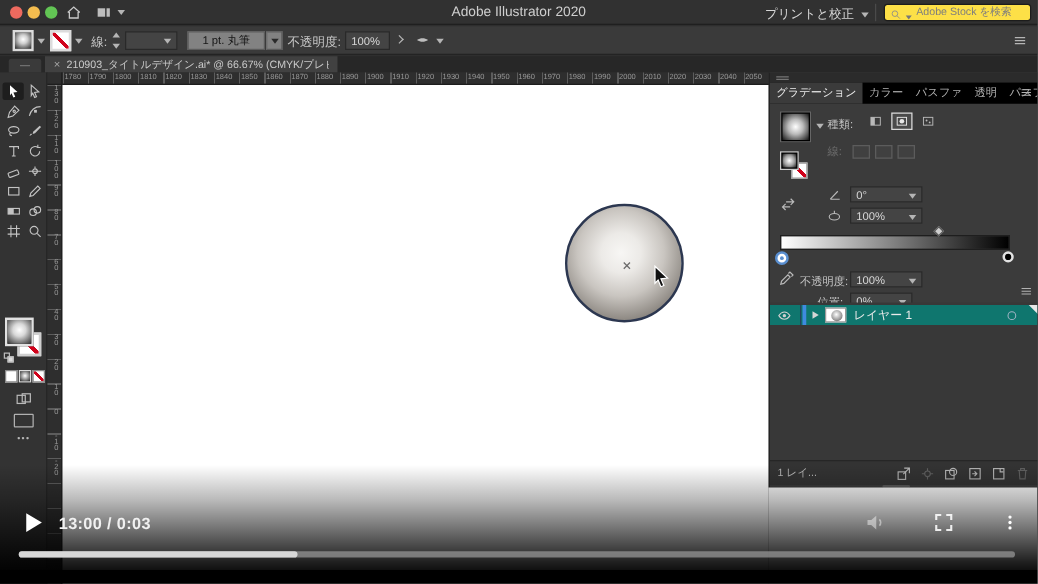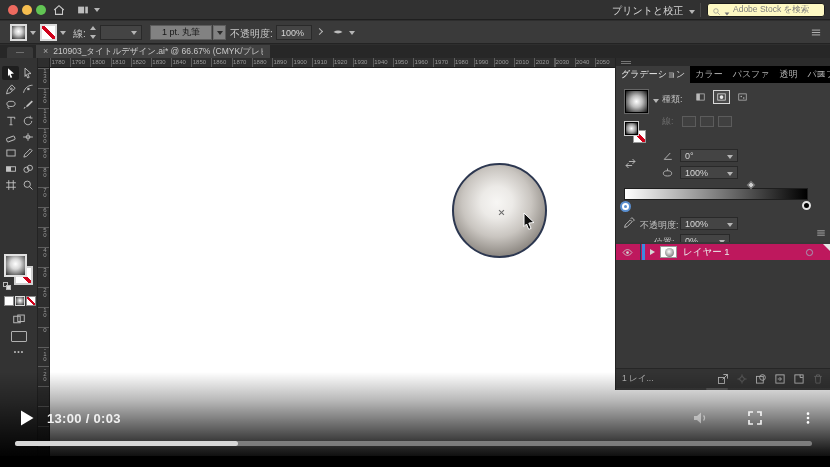--- a/index.html
+++ b/index.html
@@ -21,21 +21,21 @@
   #tl-close { left:8px;  background:#ee6a5f; }
   #tl-min   { left:22px; background:#f5bd4f; }
   #tl-zoom  { left:36px; background:#62c554; }
   #home-ic { left:52px; top:3px; width:14px; height:14px; color:#c9c9c9; }
   #ws-ic { left:76px; top:4px; width:14px; height:12px; color:#bdbdbd; }
   #ws-chv { left:94px; top:8px; }
   #app-title { left:0; right:0; top:4px; text-align:center; font-size:11px; color:#cfcfcf; }
   #workspace { left:612px; top:4px; font-size:10px; color:#d6d6d6; }
   #workspace .chv { margin-left:6px; }
   #tb-divider { left:700px; top:3px; width:1px; height:14px; background:#4a4a4a; }
-  #searchbox { left:707px; top:3px; width:118px; height:14px; background:#fef9c3; border:1px solid #1c1c1c; border-radius:3px;
+  #searchbox { left:707px; top:3px; width:118px; height:14px; background:#fde047; border:1px solid #1c1c1c; border-radius:3px;
     display:flex; align-items:flex-end; gap:3px; padding:0 4px; }
   #searchbox .ic { width:9px; height:9px; color:#8a8a8a; }
   #searchbox .chv { border-top-color:#777; transform:scale(.8); }
   #search-ph { font-size:8.5px; color:#7e7e7e; white-space:nowrap; overflow:hidden; }
 
   
   #controlbar { left:0; top:21px; width:830px; height:23px; background:#3a3a3a; border-bottom:1px solid #232323; }
   #cb-fill { left:10px; top:3px; width:17px; height:17px; background:#000 radial-gradient(circle at 50% 42%, #fff 0%, #cfcfcf 35%, #4d4d4d 85%, #2a2a2a 100%); border:2px solid #dcdcdc; }
   #cb-fill-chv { left:30px; top:10px; }
   #cb-stroke { left:40px; top:3px; width:17px; height:17px; background:#fff linear-gradient(45deg, transparent 42%, #d0021b 42%, #d0021b 58%, transparent 58%); border:2px solid #dcdcdc; }
@@ -144,21 +144,21 @@
   #gopacity-label { left:24px; top:136px; }
   #gopacity-fld { left:64px; top:134px; width:58px; }
   #glocation-label { left:38px; top:153px; }
   #glocation-fld { left:64px; top:151px; width:50px; }
   .fld-sm { background:#444; border:1px solid #292929; color:#d6d6d6; font-size:9px; display:flex; align-items:center; padding:0 4px; height:13px; position:absolute; }
   .fld-sm .chvbox { margin-left:auto; }
 
   
   #ltabs { top:167px; }
   #layers-body { left:0; top:184px; width:215px; height:126px; background:#383838; }
-  #layer-row { left:0; top:2px; width:215px; height:16px; background:#be185d; display:flex; align-items:center; }
+  #layer-row { left:0; top:2px; width:215px; height:16px; background:#0f766e; display:flex; align-items:center; }
   #layer-eye { width:13px; height:11px; color:#cfcfcf; margin-left:5px; }
   #layer-sep { width:1px; height:16px; background:#26425c; margin-left:6px; }
   #layer-colorbar { width:3px; height:16px; background:#3f8ae0; margin-left:1px; }
   #layer-disc { width:0; height:0; border-top:3.5px solid transparent; border-bottom:3.5px solid transparent; border-left:5px solid #d6d6d6; margin-left:5px; }
   #layer-thumb { width:17px; height:12px; background:#fff; border:1px solid #9a9a9a; margin-left:5px; position:relative; }
   #layer-thumb i { position:absolute; left:4px; top:1px; width:9px; height:9px; border-radius:50%; background:radial-gradient(circle at 45% 40%, #fff 0%, #999 60%, #333 100%); display:block; }
   #layer-name { font-size:9.5px; color:#eaeaea; margin-left:6px; }
   #layer-target { width:11px; height:11px; color:#9fb3c4; margin-left:auto; margin-right:8px; }
   #layer-selmark { width:0; height:0; border-top:8px solid #e8e8e8; border-left:8px solid transparent; margin-right:0; align-self:flex-start; }
   #lfooter { left:0; top:310px; width:215px; height:20px; background:#333; border-top:1px solid #262626; display:flex; align-items:center; }
@@ -194,20 +194,21 @@
           <path d="M2.5 8L8 3l5.5 5M4 7.5V13h8V7.5"></path>
         </svg>
       </span>
     <span class="abs ic" id="ws-ic">
         <svg viewBox="0 0 16 16" fill="none" stroke="currentColor" stroke-width="1.2">
           <rect x="1.5" y="3.5" width="8" height="9" fill="currentColor" stroke="none"></rect>
           <rect x="11" y="3.5" width="3.5" height="9" fill="currentColor" stroke="none"></rect>
         </svg>
       </span>
     <span class="abs chv" id="ws-chv"></span>
+    <div class="abs" id="app-title">Adobe Illustrator 2020</div>
     <div class="abs" id="workspace"><span>プリントと校正</span><span class="chv"></span></div>
     <div class="abs" id="tb-divider"></div>
     <div class="abs" id="searchbox">
       <span class="ic">
           <svg viewBox="0 0 16 16" fill="none" stroke="currentColor" stroke-width="1.2">
             <circle cx="7" cy="7" r="4"></circle>
             <path d="M10 10l4 4"></path>
           </svg>
         </span>
       <span class="chv"></span>

